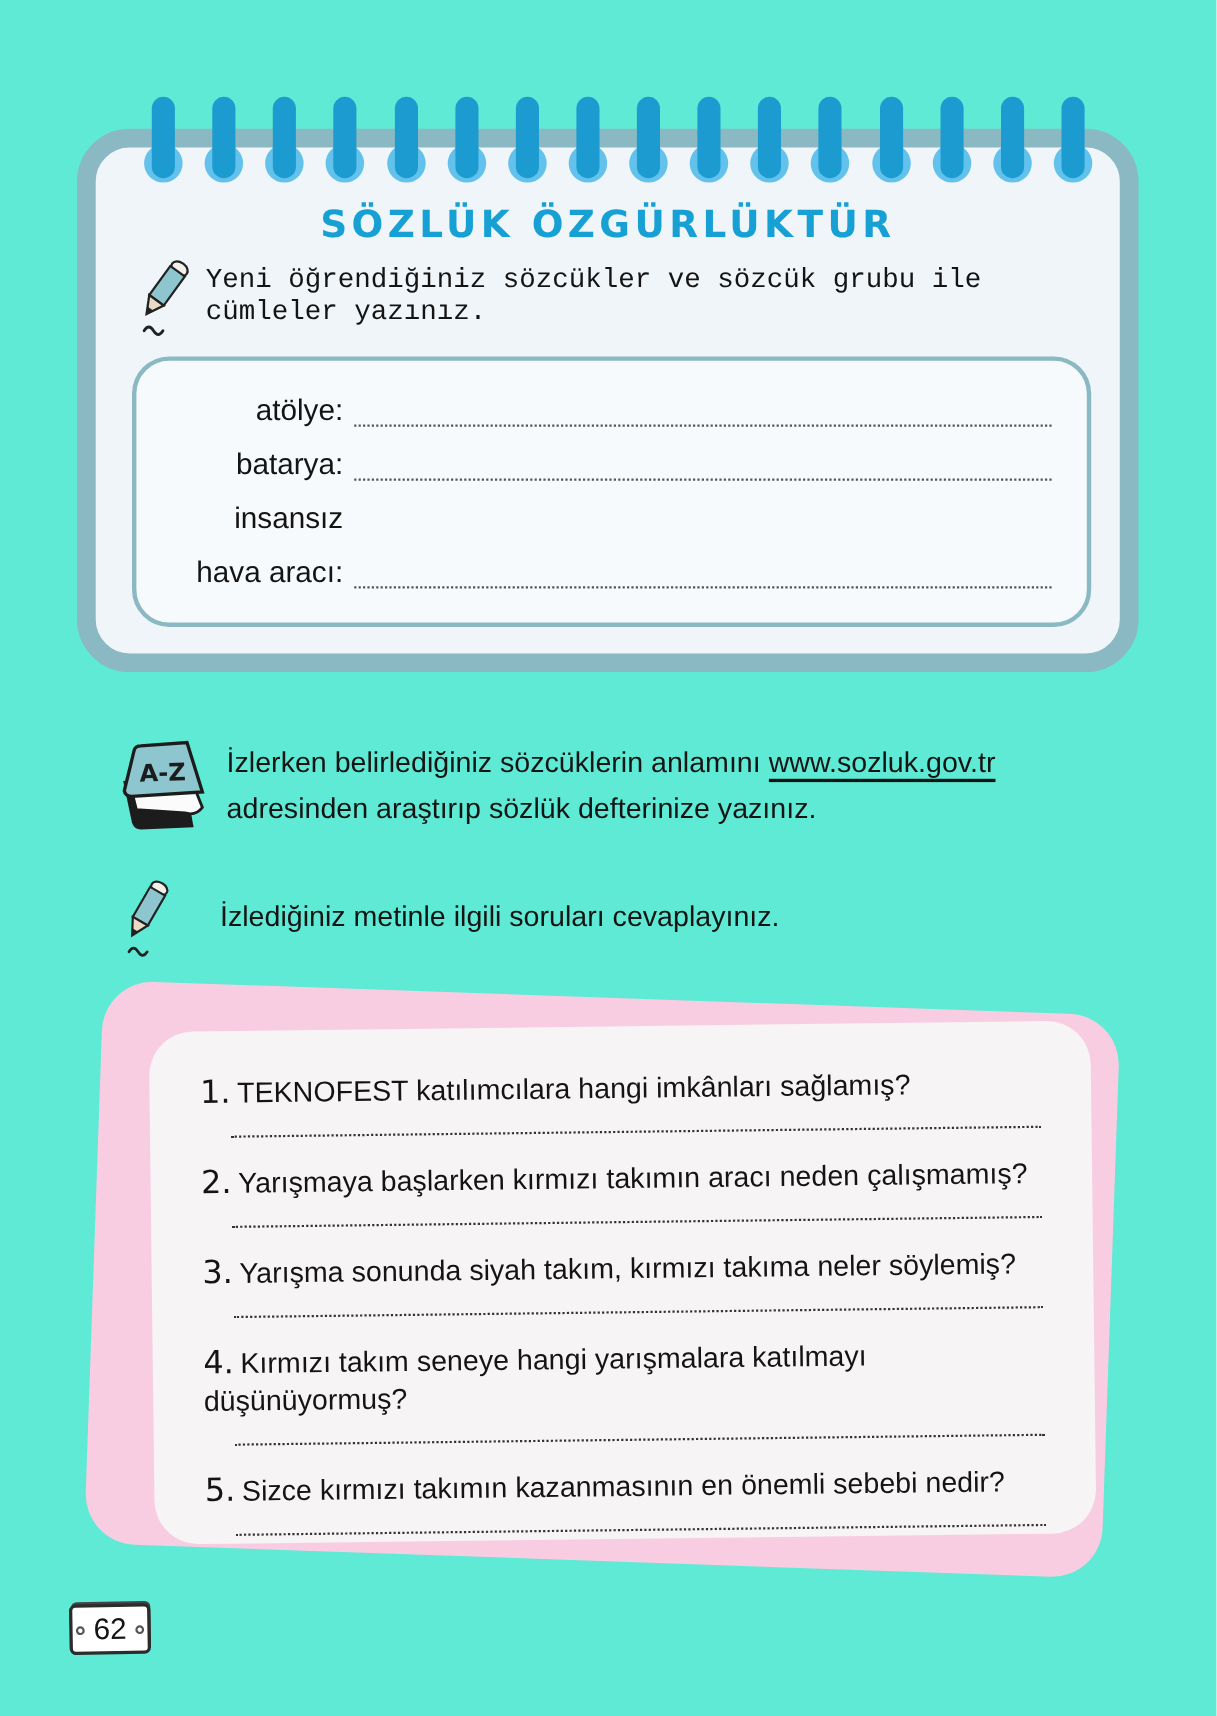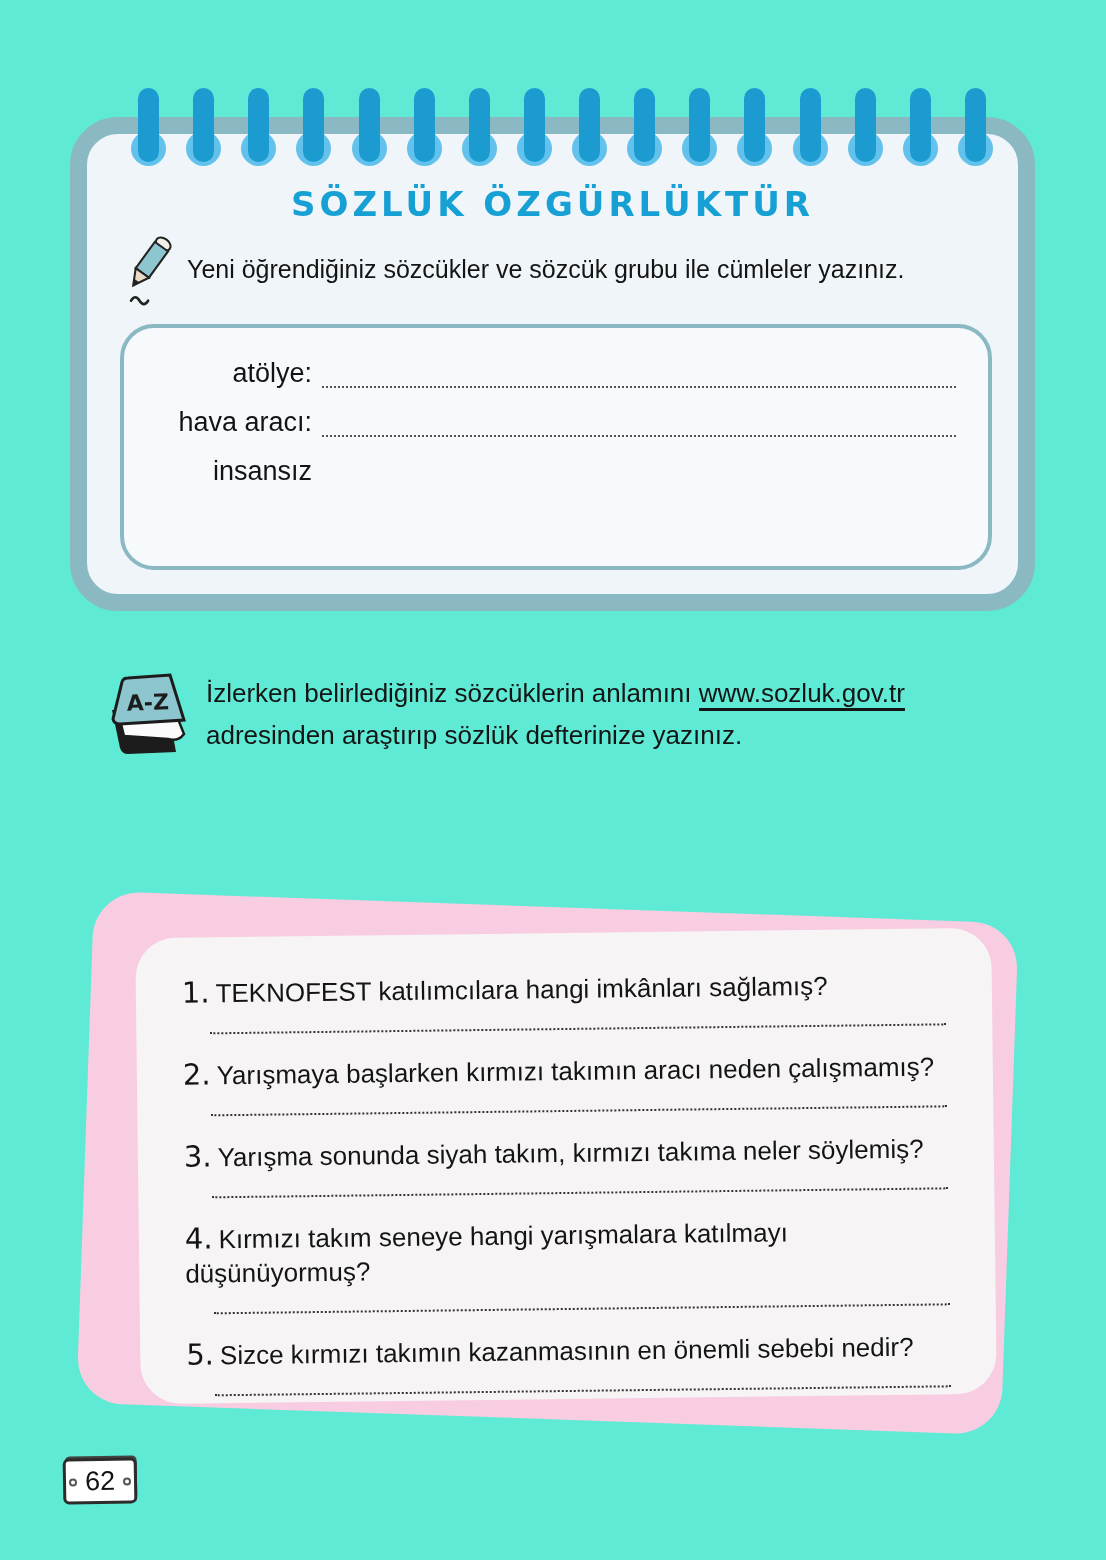--- a/index.html
+++ b/index.html
@@ -25,21 +25,21 @@
 
   .nb-title{
     margin:50px 20px 0 20px;text-align:center;
     font-family:"DejaVu Sans", sans-serif;font-weight:800;
     font-size:34px;letter-spacing:4px;color:#17a0d4;
   }
   .nb-instr{
     display:flex;align-items:center;gap:8px;margin:4px 26px 0 32px;
     font-size:25px;
   }
-  .nb-instr .txt{flex:1;}
+  .nb-instr .txt{flex:1;font-family:Liberation Mono, monospace;}
 
   .fieldbox{
     box-sizing:border-box;margin:14px 26px 0 33px;height:246px;
     background:#f7fafc;border:4px solid #8ab9c3;border-radius:34px;
     padding:30px 32px 18px 0;
   }
   .frow{display:flex;align-items:flex-end;margin-bottom:19px;}
   .flabel{width:188px;text-align:right;font-size:27px;line-height:30px;white-space:nowrap;}
   .fline{flex:1;height:24px;margin-left:10px;border-bottom:2px dotted #555;}
 
@@ -108,25 +108,29 @@
       </span>
       <span class="txt">Yeni öğrendiğiniz sözcükler ve sözcük grubu ile cümleler yazınız.</span>
     </div>
 
     <div class="fieldbox">
       <div class="frow">
         <span class="flabel">atölye:</span>
         <span class="fline"></span>
       </div>
       <div class="frow">
+        <span class="flabel">batarya:</span>
+        <span class="fline"></span>
+      </div>
+      <div class="frow">
+        <span class="flabel">insansız</span>
+      </div>
+      <div class="frow">
         <span class="flabel">hava aracı:</span>
         <span class="fline"></span>
-      </div>
-      <div class="frow">
-        <span class="flabel">insansız</span>
       </div>
     </div>
   </div>
 
   <div class="pins">
     <i class="pin"></i>
     <i class="pin"></i>
     <i class="pin"></i>
     <i class="pin"></i>
     <i class="pin"></i>
@@ -148,20 +152,34 @@
       <svg width="92" height="90" viewBox="0 0 92 90">
         <path d="M14 38 L22 76 Q24 82 30 82 L78 80 L70 36 Z" fill="#1c1c1c"></path>
         <path d="M20 40 L78 42 L86 62 Q80 70 70 67 L26 64 Z" fill="#fbfbfb" stroke="#1c1c1c" stroke-width="2.5"></path>
         <path d="M24 10 Q25 6 30 6 L72 3 L86 48 L22 52 Q16 52 15 47 Z" fill="#8ec6cf" stroke="#1c1c1c" stroke-width="3"></path>
         <text x="50" y="38" text-anchor="middle" font-family="DejaVu Sans, sans-serif" font-size="22" font-weight="800" fill="#1c1c1c" transform="rotate(-2 50 34)">A-Z</text>
       </svg>
     </span>
     <span class="txt"><span>İzlerken belirlediğiniz sözcüklerin anlamını </span><span class="link">www.sozluk.gov.tr</span><span> adresinden araştırıp sözlük defterinize yazınız.</span></span>
   </div>
 
+  <div class="task-pencil">
+    <span>
+      <svg width="58" height="80" viewBox="0 0 70 90">
+        <g transform="rotate(30 35 38)">
+          <rect x="26" y="4" width="19" height="13" rx="9" fill="#f3f0e9" stroke="#222" stroke-width="2.4"></rect>
+          <rect x="26" y="14" width="19" height="38" fill="#8ec6cf" stroke="#222" stroke-width="2.4"></rect>
+          <polygon points="26,52 45,52 35.5,70" fill="#eadbc6" stroke="#222" stroke-width="2.4"></polygon>
+          <polygon points="32.2,63 39,63 35.5,70" fill="#222"></polygon>
+        </g>
+        <path d="M16 84 q5 -8 10 0 q5 8 10 0" fill="none" stroke="#222" stroke-width="3" stroke-linecap="round"></path>
+      </svg>
+    </span>
+    <span class="txt">İzlediğiniz metinle ilgili soruları cevaplayınız.</span>
+  </div>
 
   <div class="questions-panel">
     <div class="pink-bg"></div>
     <div class="white-box">
 
       <div class="q-text">
         <span class="q-num">1.</span><span>TEKNOFEST katılımcılara hangi imkânları sağlamış?</span>
       </div>
       <div class="qline"></div>
 

